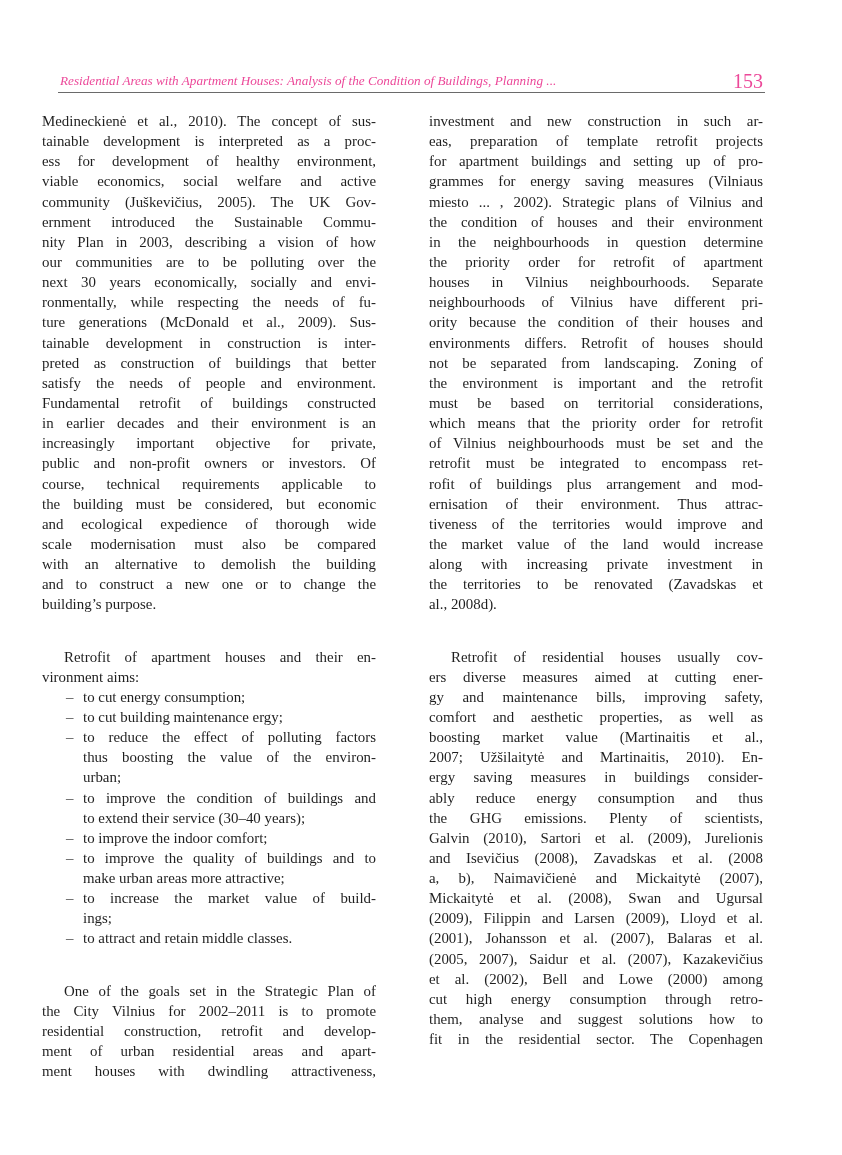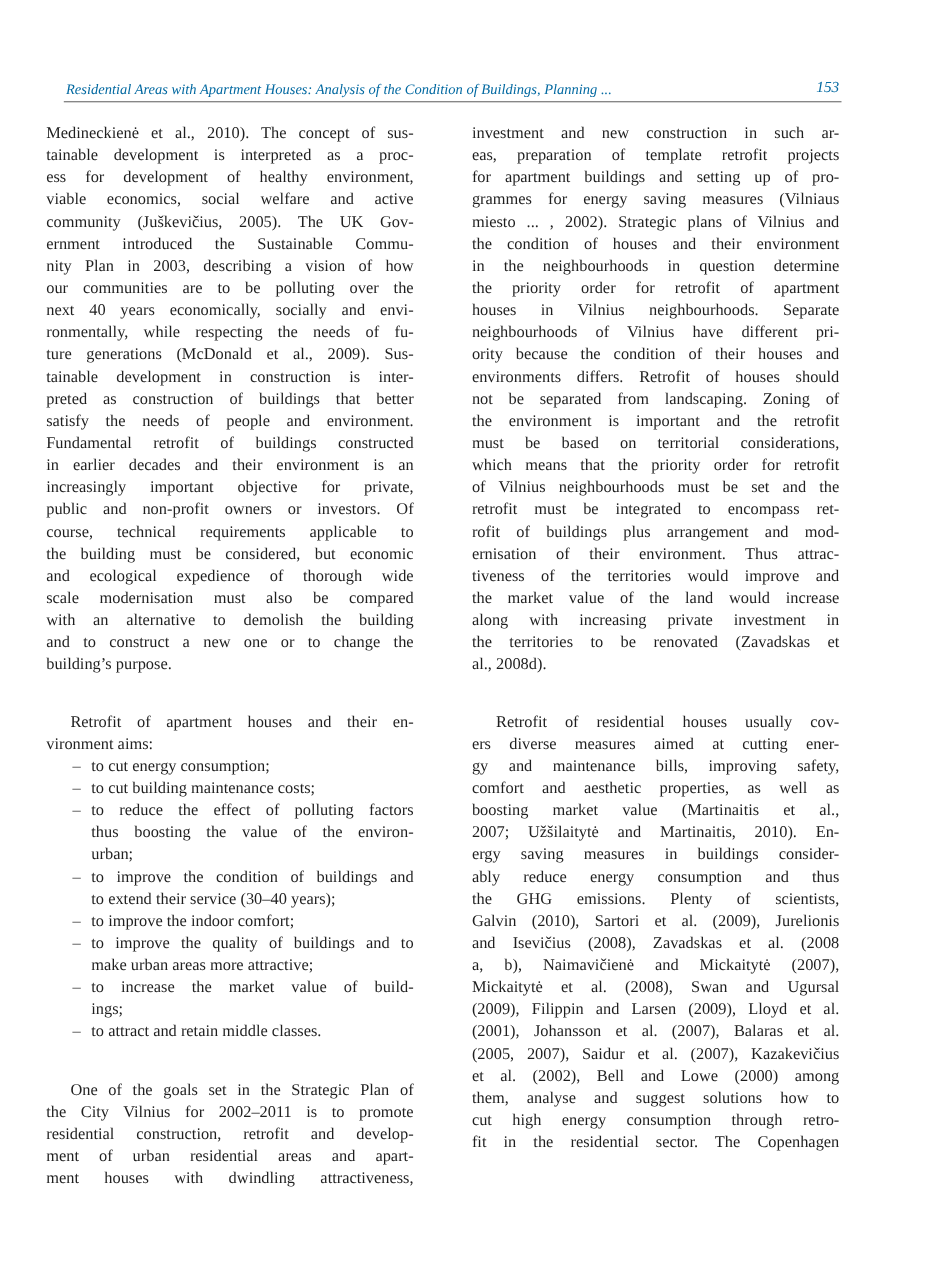--- a/index.html
+++ b/index.html
@@ -16,36 +16,35 @@
       font-family: "Liberation Serif", "DejaVu Serif", serif;
     }
     .running-header {
       position: absolute;
       left: 58px;
       top: 73px;
       width: 706px;
       height: 20px;
       font-size: 13.2px;
       line-height: 16px;
-      color: #0369a1;
+      color: #ec4899;
       text-align: center;
     }
     .running-title {
       position: absolute;
       left: 2px;
       top: 0;
       font-style: italic;
       white-space: nowrap;
     }
     .page-number {
       position: absolute;
       right: 1px;
       top: 0;
-      font-size: 14px;
-      font-style: italic;
+      font-size: 20px;
     }
     .header-rule {
       position: absolute;
       left: 58px;
       top: 92px;
       width: 707px;
       height: 0;
       border-top: 1.4px solid #6a6a6a;
     }
     .column {
@@ -99,41 +98,41 @@
 
 <div class="column left" id="col-left">
     <span class="line">Medineckienė et al., 2010). The concept of sus-</span>
     <span class="line">tainable development is interpreted as a proc-</span>
     <span class="line">ess for development of healthy environment,</span>
     <span class="line">viable economics, social welfare and active</span>
     <span class="line">community (Juškevičius, 2005). The UK Gov-</span>
     <span class="line">ernment introduced the Sustainable Commu-</span>
     <span class="line">nity Plan in 2003, describing a vision of how</span>
     <span class="line">our communities are to be polluting over the</span>
-    <span class="line">next 40 years economically, socially and envi-</span>
+    <span class="line">next 30 years economically, socially and envi-</span>
     <span class="line">ronmentally, while respecting the needs of fu-</span>
     <span class="line">ture generations (McDonald et al., 2009). Sus-</span>
     <span class="line">tainable development in construction is inter-</span>
     <span class="line">preted as construction of buildings that better</span>
     <span class="line">satisfy the needs of people and environment.</span>
     <span class="line">Fundamental retrofit of buildings constructed</span>
     <span class="line">in earlier decades and their environment is an</span>
     <span class="line">increasingly important objective for private,</span>
     <span class="line">public and non-profit owners or investors. Of</span>
     <span class="line">course, technical requirements applicable to</span>
     <span class="line">the building must be considered, but economic</span>
     <span class="line">and ecological expedience of thorough wide</span>
     <span class="line">scale modernisation must also be compared</span>
     <span class="line">with an alternative to demolish the building</span>
     <span class="line">and to construct a new one or to change the</span>
     <span class="line last">building’s purpose.</span>
     <span class="line indent">Retrofit of apartment houses and their en-</span>
     <span class="line last">vironment aims:</span>
     <span class="line item last"><span class="dash">–</span><span>to cut energy consumption;</span></span>
-    <span class="line item last"><span class="dash">–</span><span>to cut building maintenance costs;</span></span>
+    <span class="line item last"><span class="dash">–</span><span>to cut building maintenance ergy;</span></span>
     <span class="line item"><span class="dash">–</span><span>to reduce the effect of polluting factors</span></span>
     <span class="line item-cont">thus boosting the value of the environ-</span>
     <span class="line item-cont last">urban;</span>
     <span class="line item"><span class="dash">–</span><span>to improve the condition of buildings and</span></span>
     <span class="line item-cont last">to extend their service (30–40 years);</span>
     <span class="line item last"><span class="dash">–</span><span>to improve the indoor comfort;</span></span>
     <span class="line item"><span class="dash">–</span><span>to improve the quality of buildings and to</span></span>
     <span class="line item-cont last">make urban areas more attractive;</span>
     <span class="line item"><span class="dash">–</span><span>to increase the market value of build-</span></span>
     <span class="line item-cont last">ings;</span>
@@ -180,16 +179,16 @@
     <span class="line">ably reduce energy consumption and thus</span>
     <span class="line">the GHG emissions. Plenty of scientists,</span>
     <span class="line">Galvin (2010), Sartori et al. (2009), Jurelionis</span>
     <span class="line">and Isevičius (2008), Zavadskas et al. (2008</span>
     <span class="line">a, b), Naimavičienė and Mickaitytė (2007),</span>
     <span class="line">Mickaitytė et al. (2008), Swan and Ugursal</span>
     <span class="line">(2009), Filippin and Larsen (2009), Lloyd et al.</span>
     <span class="line">(2001), Johansson et al. (2007), Balaras et al.</span>
     <span class="line">(2005, 2007), Saidur et al. (2007), Kazakevičius</span>
     <span class="line">et al. (2002), Bell and Lowe (2000) among</span>
+    <span class="line">cut high energy consumption through retro-</span>
     <span class="line">them, analyse and suggest solutions how to</span>
-    <span class="line">cut high energy consumption through retro-</span>
     <span class="line">fit in the residential sector. The Copenhagen</span>
   </div>
 
 </body></html>

